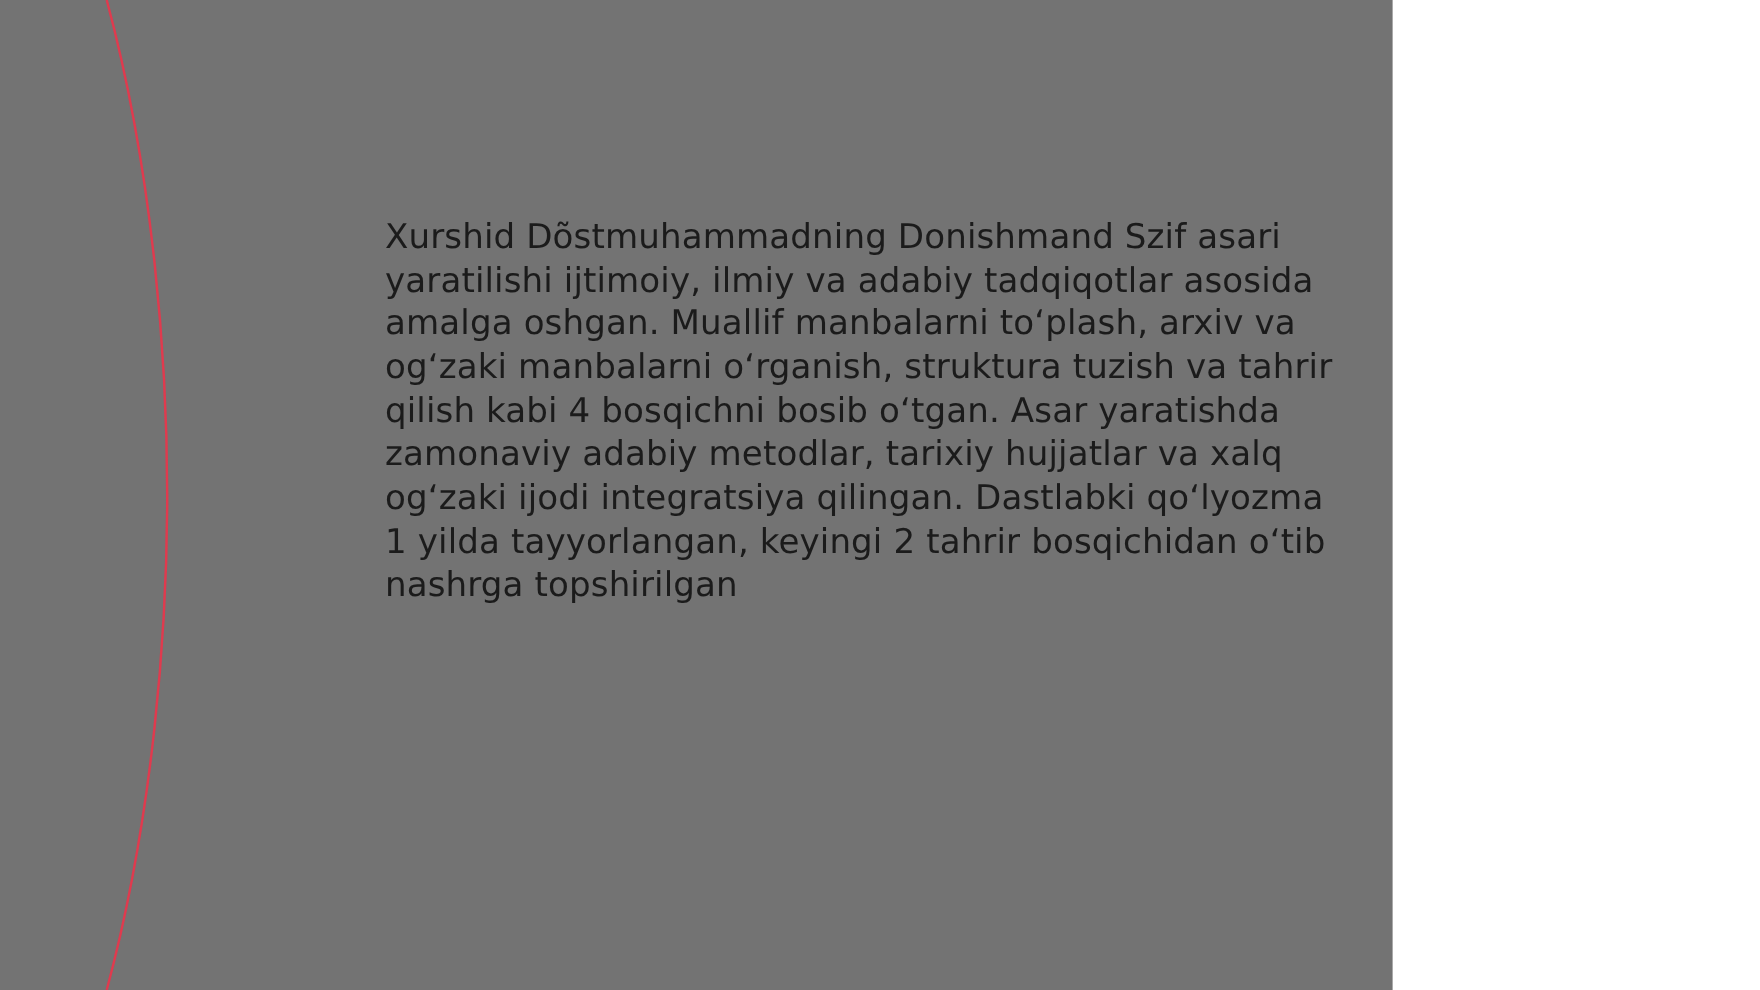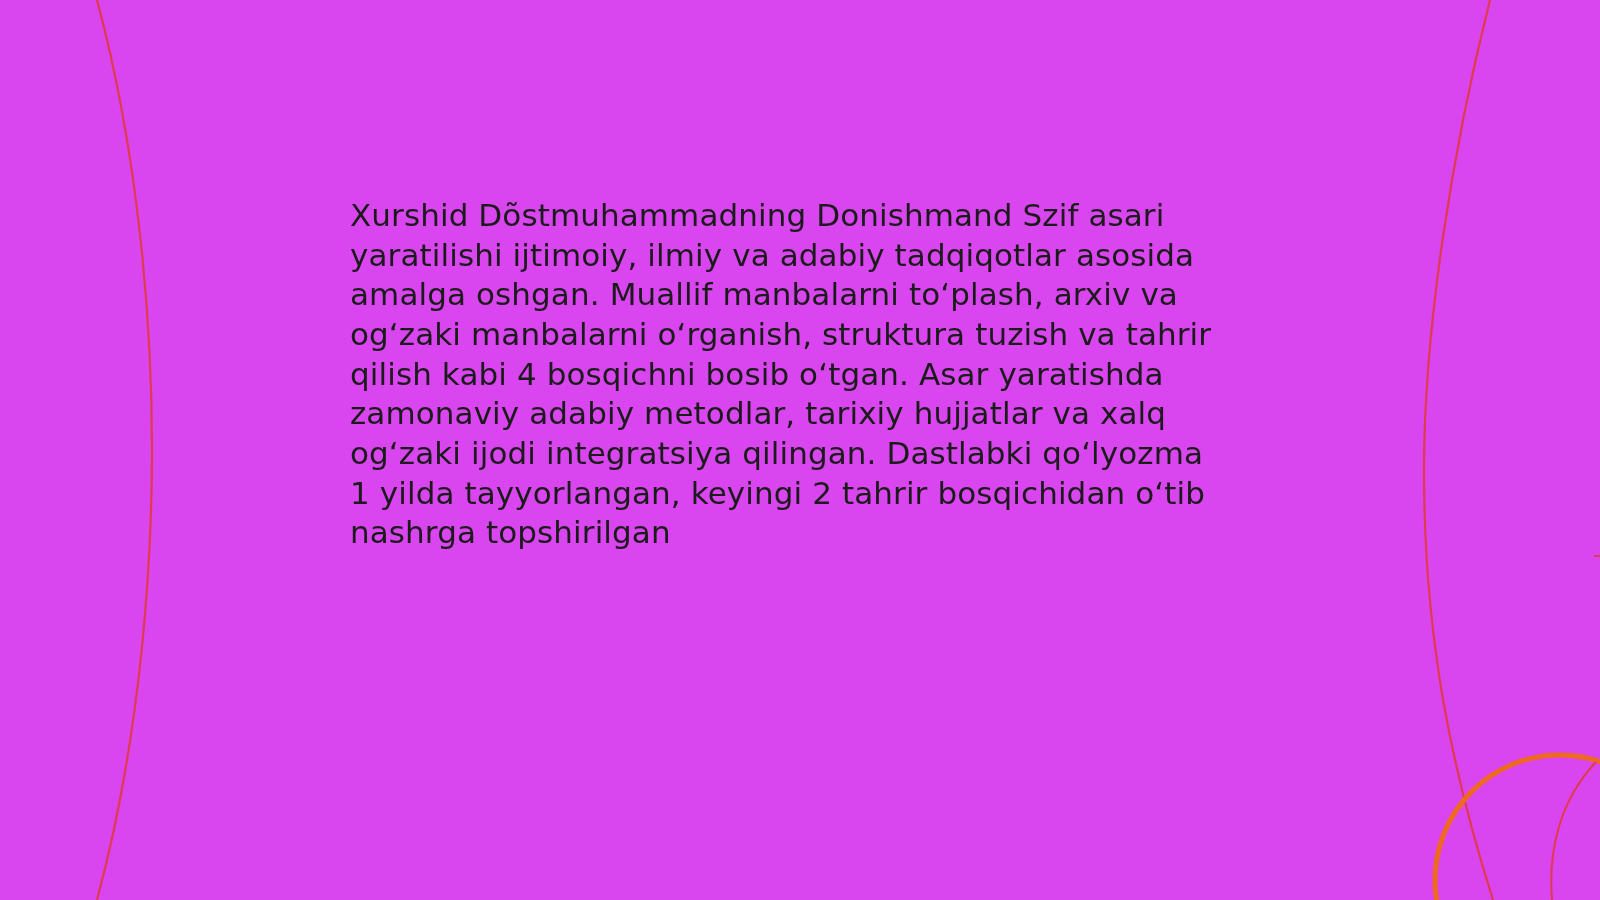--- a/index.html
+++ b/index.html
@@ -7,23 +7,23 @@
     padding: 0;
   }
   body {
     width: 1600px;
     height: 900px;
     overflow: hidden;
     font-family: "DejaVu Sans", sans-serif;
   }
   .slide {
     position: relative;
-    width: 1600px;
+    width: 1266px;
     height: 900px;
-    background: #d946ef;
+    background: #737373;
     overflow: hidden;
   }
   .decor-layer {
     position: absolute;
     inset: 0;
     width: 1600px;
     height: 900px;
     pointer-events: none;
   }
   .body-text {

